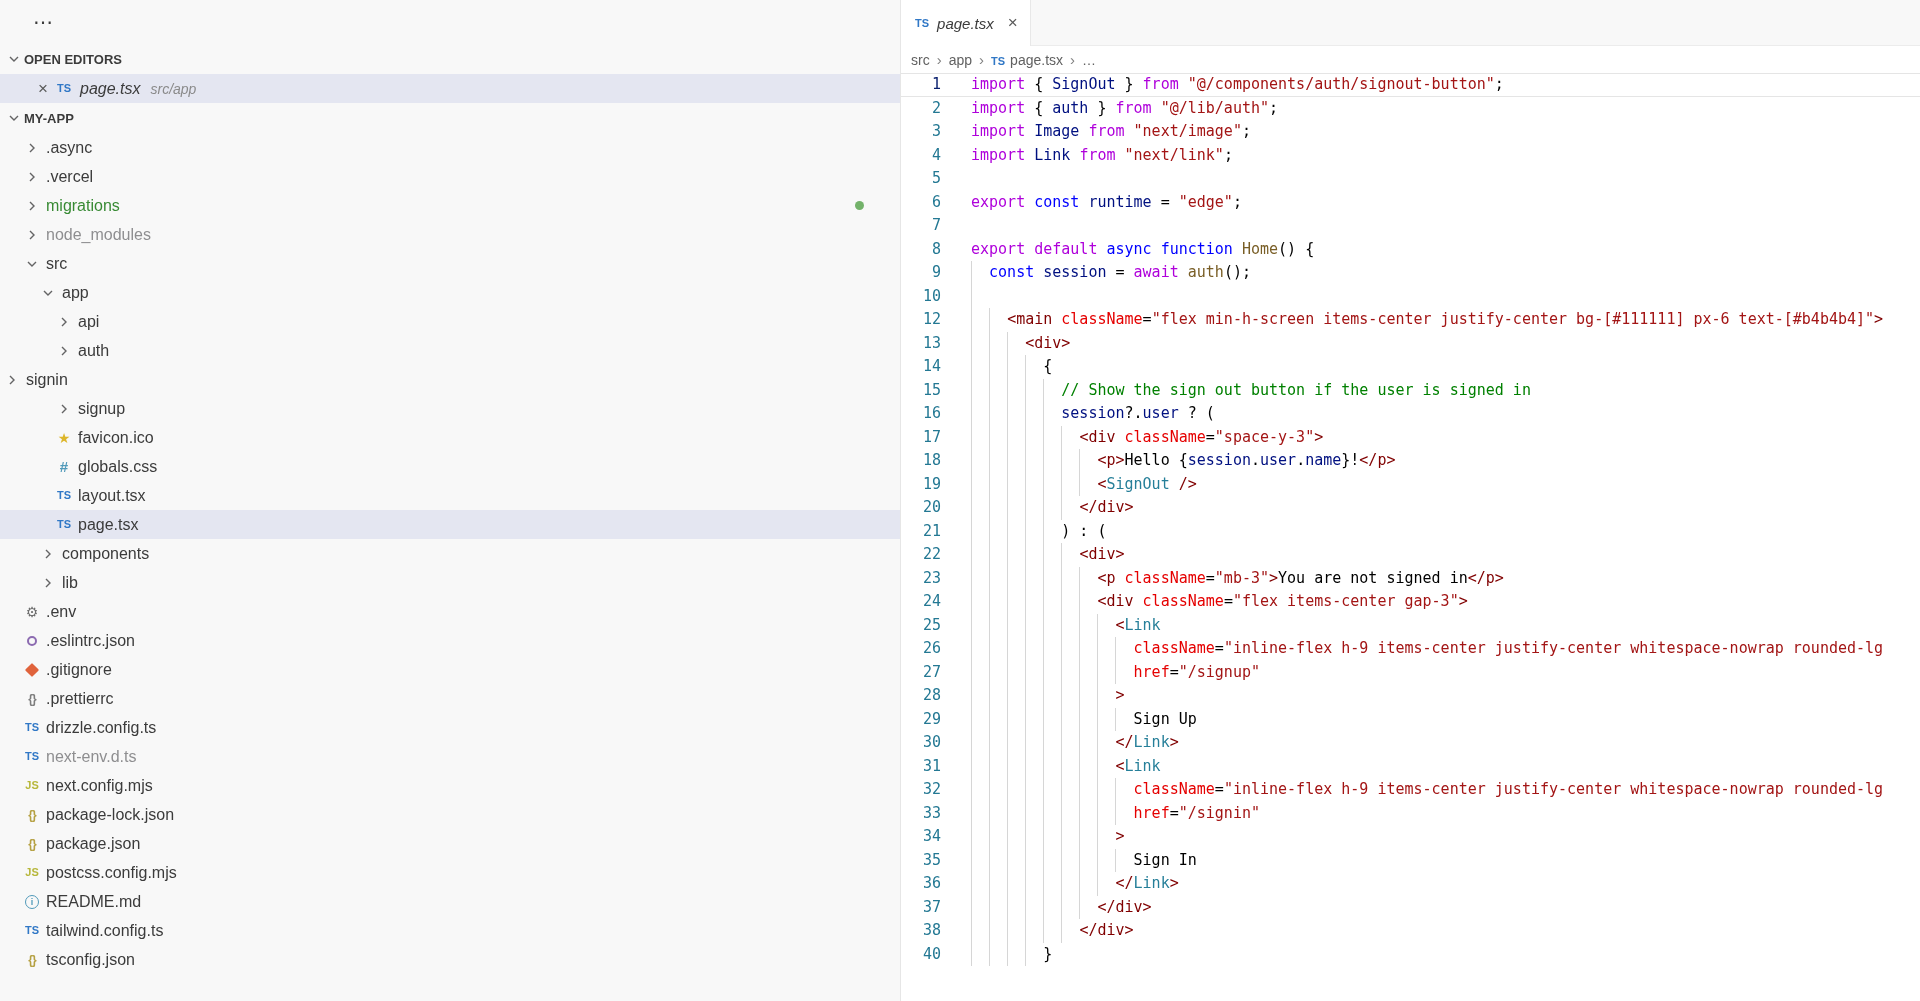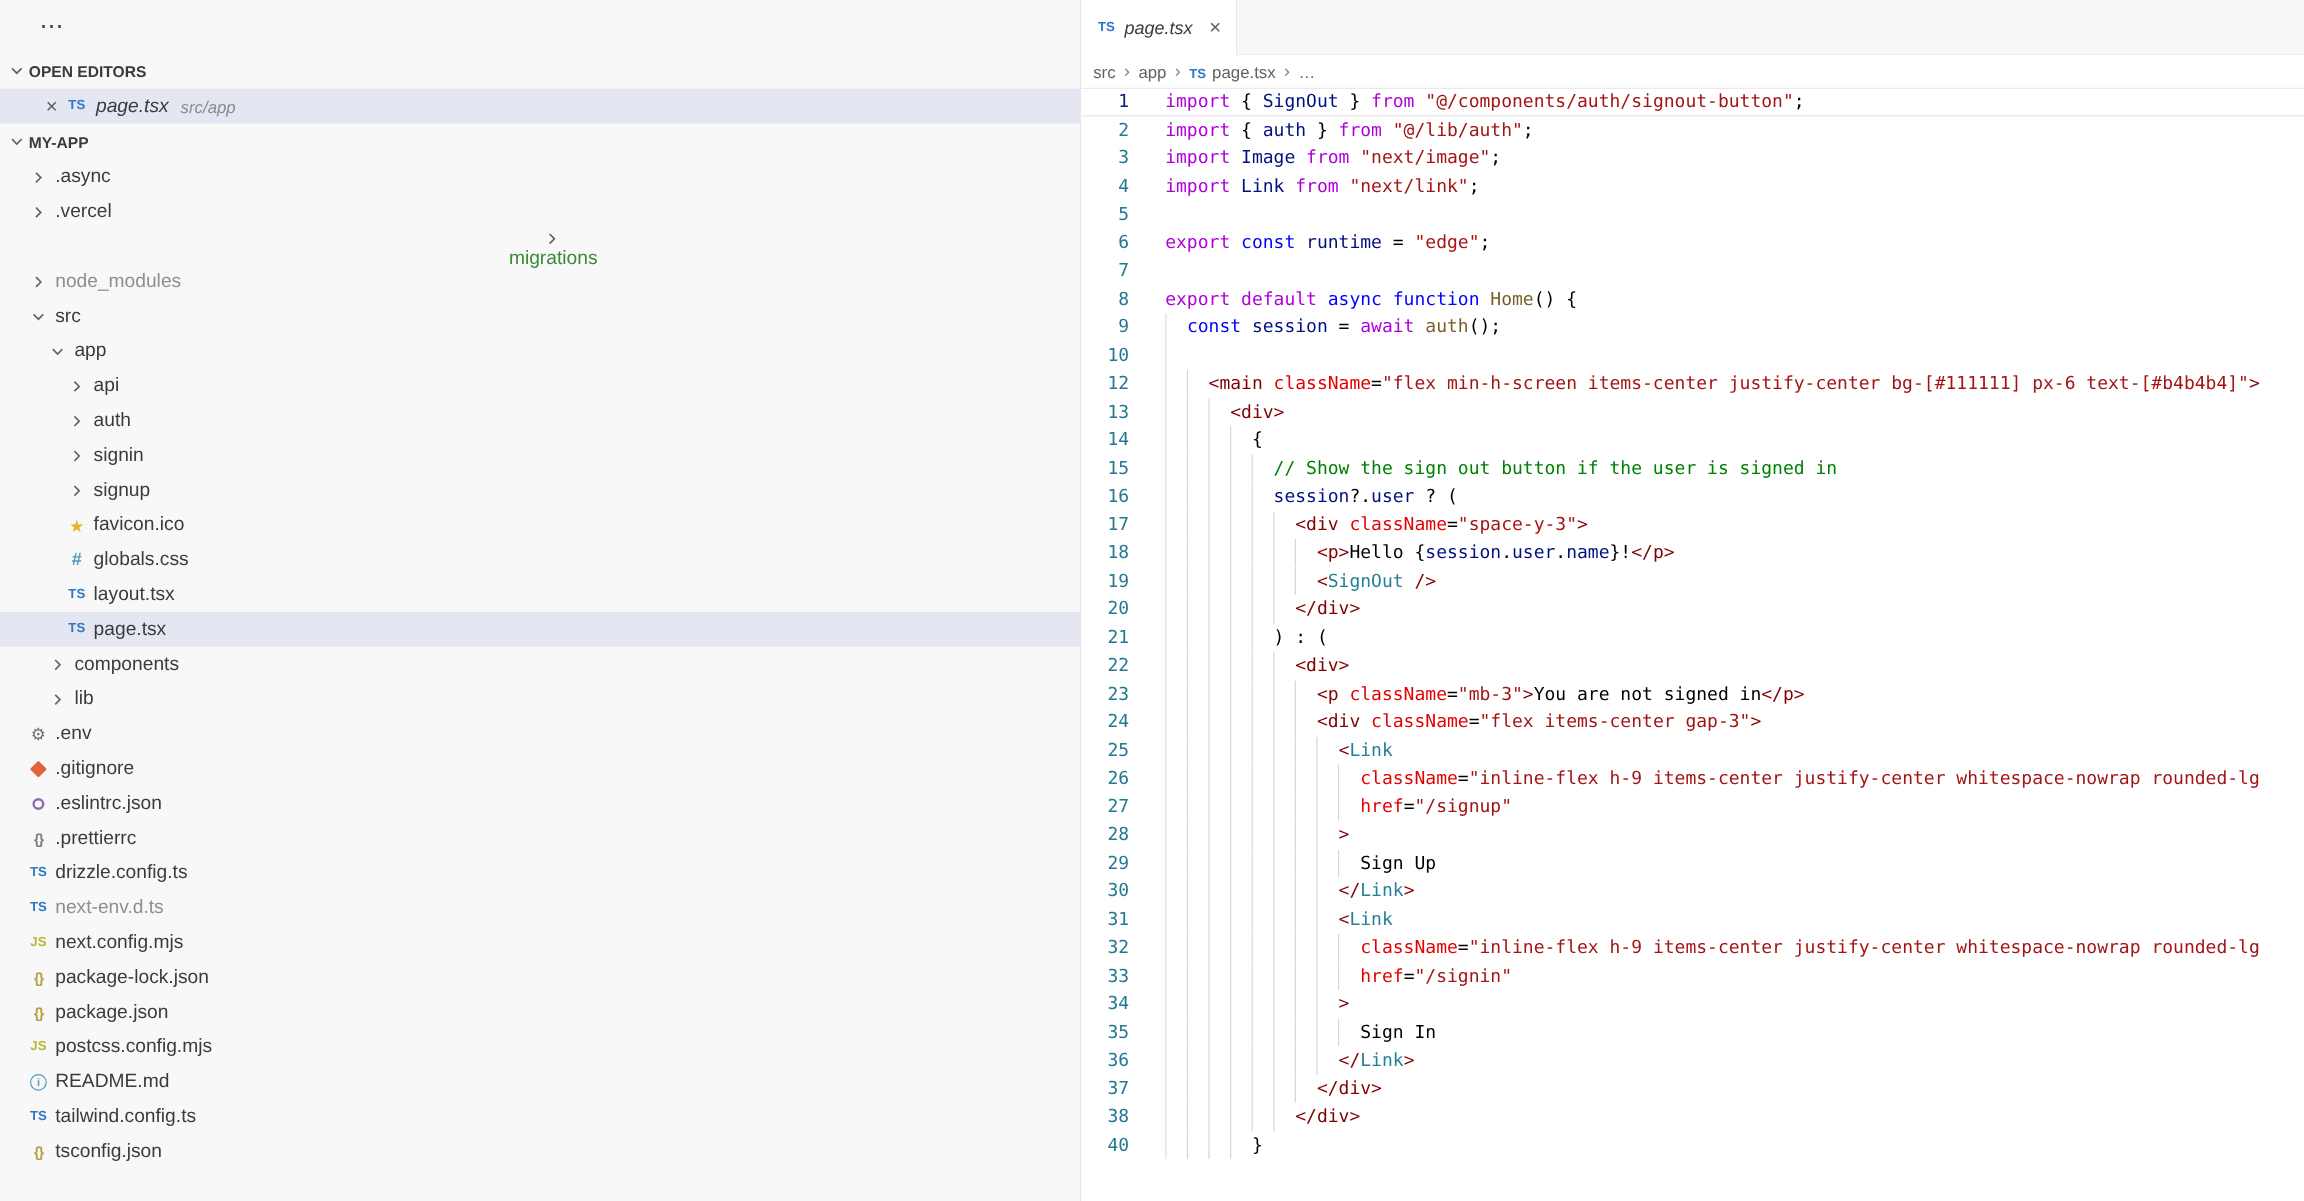--- a/index.html
+++ b/index.html
@@ -114,21 +114,21 @@
           <span class="tree-label">.async</span>
         </div>
         <div class="row" style="padding-left: 20px;">
           <span class="slot">
             <svg width="16" height="16" viewBox="0 0 16 16">
               <path d="M6 4l4 4-4 4" stroke="#646465" stroke-width="1.4" fill="none"></path>
             </svg>
           </span>
           <span class="tree-label">.vercel</span>
         </div>
-        <div class="row" style="padding-left: 20px; flex-direction: column;">
+        <div class="row" style="padding-left: 20px;">
           <span class="slot">
             <svg width="16" height="16" viewBox="0 0 16 16">
               <path d="M6 4l4 4-4 4" stroke="#646465" stroke-width="1.4" fill="none"></path>
             </svg>
           </span>
           <span class="tree-label st-added">migrations</span>
           <span class="badge-dot"></span>
         </div>
         <div class="row" style="padding-left: 20px;">
           <span class="slot">
@@ -163,21 +163,21 @@
           <span class="tree-label">api</span>
         </div>
         <div class="row" style="padding-left: 52px;">
           <span class="slot">
             <svg width="16" height="16" viewBox="0 0 16 16">
               <path d="M6 4l4 4-4 4" stroke="#646465" stroke-width="1.4" fill="none"></path>
             </svg>
           </span>
           <span class="tree-label">auth</span>
         </div>
-        <div class="row" style="padding-left: 52px;">
+        <div class="row" style="">
           <span class="slot">
             <svg width="16" height="16" viewBox="0 0 16 16">
               <path d="M6 4l4 4-4 4" stroke="#646465" stroke-width="1.4" fill="none"></path>
             </svg>
           </span>
           <span class="tree-label">signin</span>
         </div>
         <div class="row" style="padding-left: 52px;">
           <span class="slot">
             <svg width="16" height="16" viewBox="0 0 16 16">
@@ -227,29 +227,29 @@
           <span class="tree-label">lib</span>
         </div>
         <div class="row" style="padding-left: 20px;">
           <span class="slot">
             <span class="fi fi-gear">⚙</span>
           </span>
           <span class="tree-label">.env</span>
         </div>
         <div class="row" style="padding-left: 20px;">
           <span class="slot">
+            <span class="icon-eslint"></span>
+          </span>
+          <span class="tree-label">.eslintrc.json</span>
+        </div>
+        <div class="row" style="padding-left: 20px;">
+          <span class="slot">
             <span class="icon-git"></span>
           </span>
           <span class="tree-label">.gitignore</span>
-        </div>
-        <div class="row" style="padding-left: 20px;">
-          <span class="slot">
-            <span class="icon-eslint"></span>
-          </span>
-          <span class="tree-label">.eslintrc.json</span>
         </div>
         <div class="row" style="padding-left: 20px;">
           <span class="slot">
             <span class="fi fi-braces2">{}</span>
           </span>
           <span class="tree-label">.prettierrc</span>
         </div>
         <div class="row" style="padding-left: 20px;">
           <span class="slot">
             <span class="fi fi-ts">TS</span>

